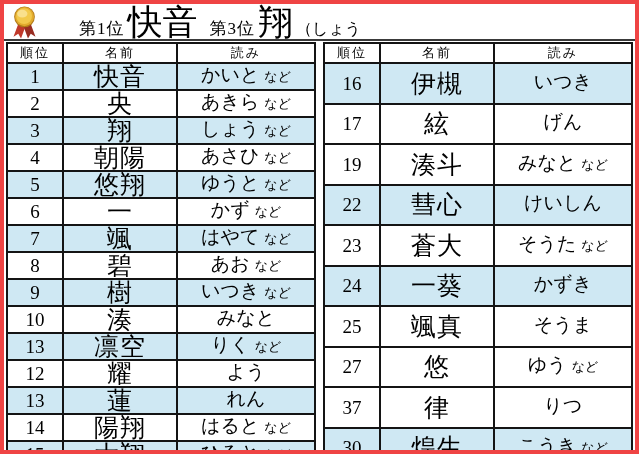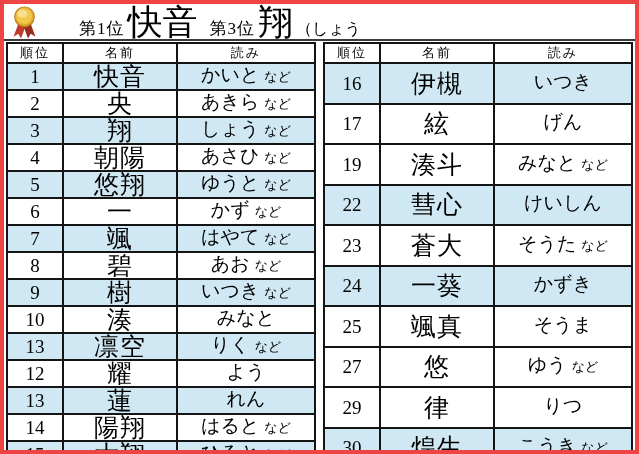--- a/index.html
+++ b/index.html
@@ -234,21 +234,21 @@
             <td class="rank">25</td>
             <td class="name">颯真</td>
             <td class="reading"><span>そうま</span></td>
           </tr>
           <tr>
             <td class="rank">27</td>
             <td class="name">悠</td>
             <td class="reading"><span>ゆう</span><span class="suffix">など</span></td>
           </tr>
           <tr>
-            <td class="rank">29</td>
+            <td class="rank">37</td>
             <td class="name">律</td>
             <td class="reading"><span>りつ</span></td>
           </tr>
           <tr class="alt">
             <td class="rank">30</td>
             <td class="name">煌生</td>
             <td class="reading"><span>こうき</span><span class="suffix">など</span></td>
           </tr>
         </tbody>
     </table>

